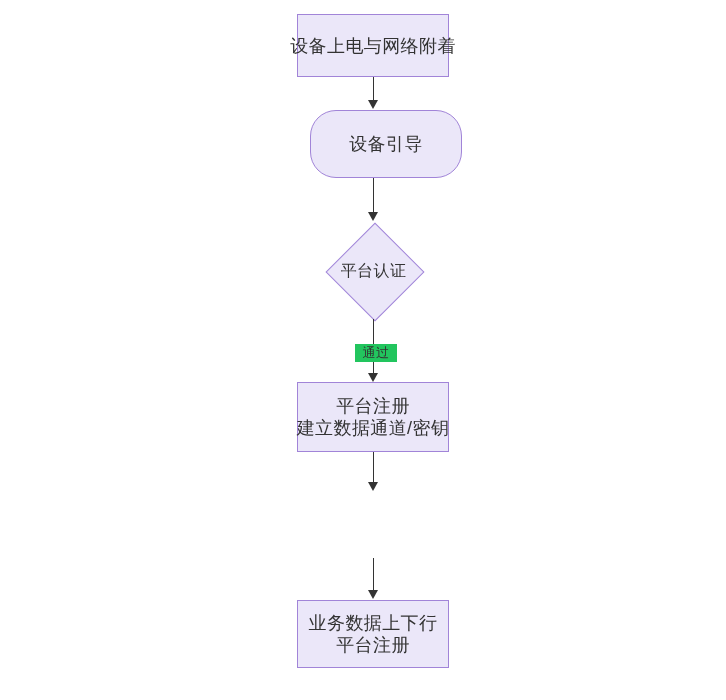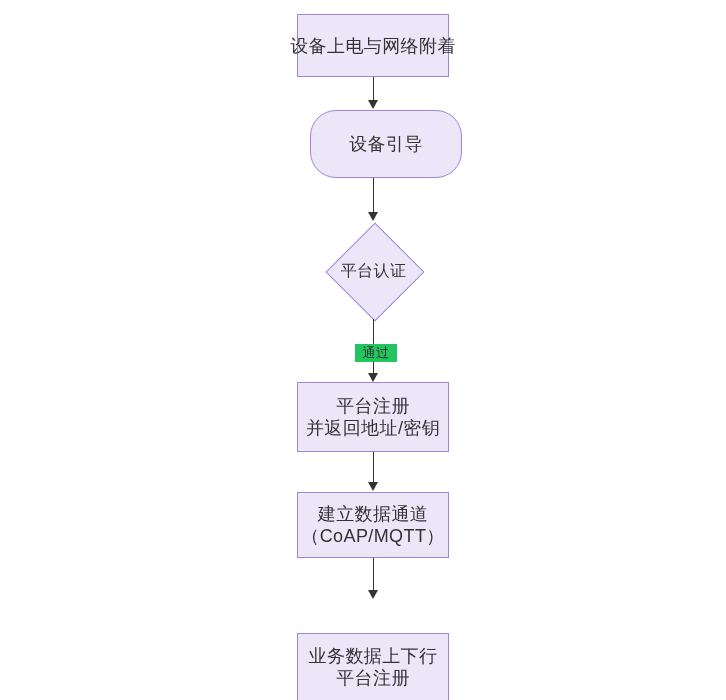--- a/index.html
+++ b/index.html
@@ -125,32 +125,28 @@
     <div class="diamond-shape"></div>
     <span class="diamond-label">平台认证</span>
   </div>
 
   <div class="connector" style="left:373px; top:319px; height:59px;"></div>
   <div class="edge-label" style="left:355px; top:344px; width:36px;">通过</div>
   <div class="arrowhead" style="left:368px; top:373px;"></div>
 
   <div class="node" style="left:297px; top:382px; width:152px; height:70px;">
     <span class="line">平台注册</span>
-    <span class="line">并返回地址/密钥</span>
+    <span class="line">建立数据通道/密钥</span>
   </div>
 
   <div class="connector" style="left:373px; top:452px; height:31px;"></div>
   <div class="arrowhead" style="left:368px; top:482px;"></div>
 
-  <div class="node" style="left:297px; top:492px; width:152px; height:66px;">
-    <span class="line">建立数据通道</span>
-    <span class="line">（CoAP/MQTT）</span>
-  </div>
 
   <div class="connector" style="left:373px; top:558px; height:33px;"></div>
   <div class="arrowhead" style="left:368px; top:590px;"></div>
 
-  <div class="node" style="left:297px; top:600px; width:152px; height:68px;margin-top:33px;">
+  <div class="node" style="left:297px; top:600px; width:152px; height:68px;">
     <span class="line">业务数据上下行</span>
     <span class="line">平台注册</span>
   </div>
 
 </div>
 
 </body></html>

